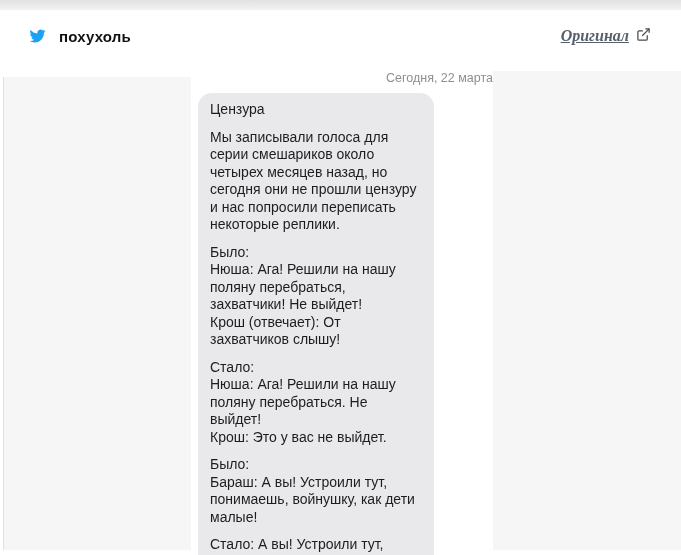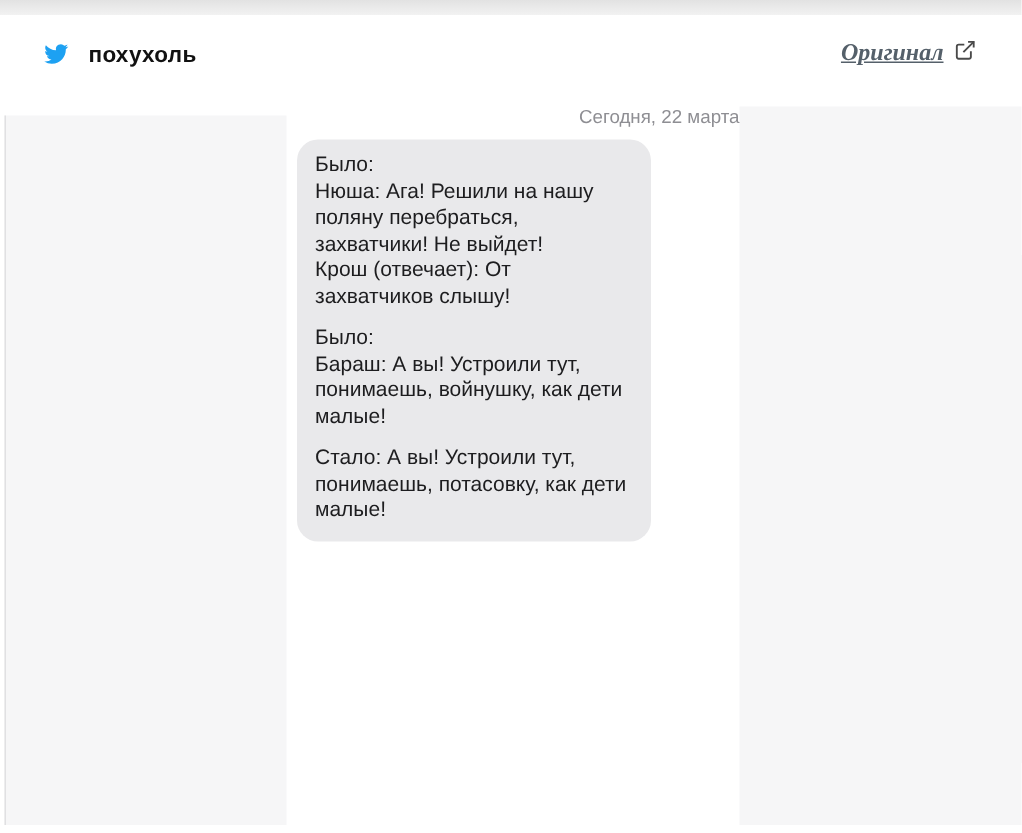--- a/index.html
+++ b/index.html
@@ -95,22 +95,27 @@
   </a>
 </header>
 
 <div class="side-panel left"></div>
 <div class="side-panel right"></div>
 
 <main class="chat-column">
   <div class="date-header">Сегодня, 22 марта</div>
   <div class="bubble">
     <div class="bubble-body">
+        <p>Цензура</p>
+        <p>Мы записывали голоса для серии смешариков около четырех месяцев назад, но сегодня они не прошли цензуру и нас попросили переписать некоторые реплики.</p>
         <p>Было:
 Нюша: Ага! Решили на нашу поляну перебраться, захватчики! Не выйдет!
 Крош (отвечает): От захватчиков слышу!</p>
+        <p>Стало:
+Нюша: Ага! Решили на нашу поляну перебраться. Не выйдет!
+Крош: Это у вас не выйдет.</p>
         <p>Было:
 Бараш: А вы! Устроили тут, понимаешь, войнушку, как дети малые!</p>
         <p>Стало: А вы! Устроили тут, понимаешь, потасовку, как дети малые!</p>
       </div>
 
   </div>
 </main>
 
 </body></html>

